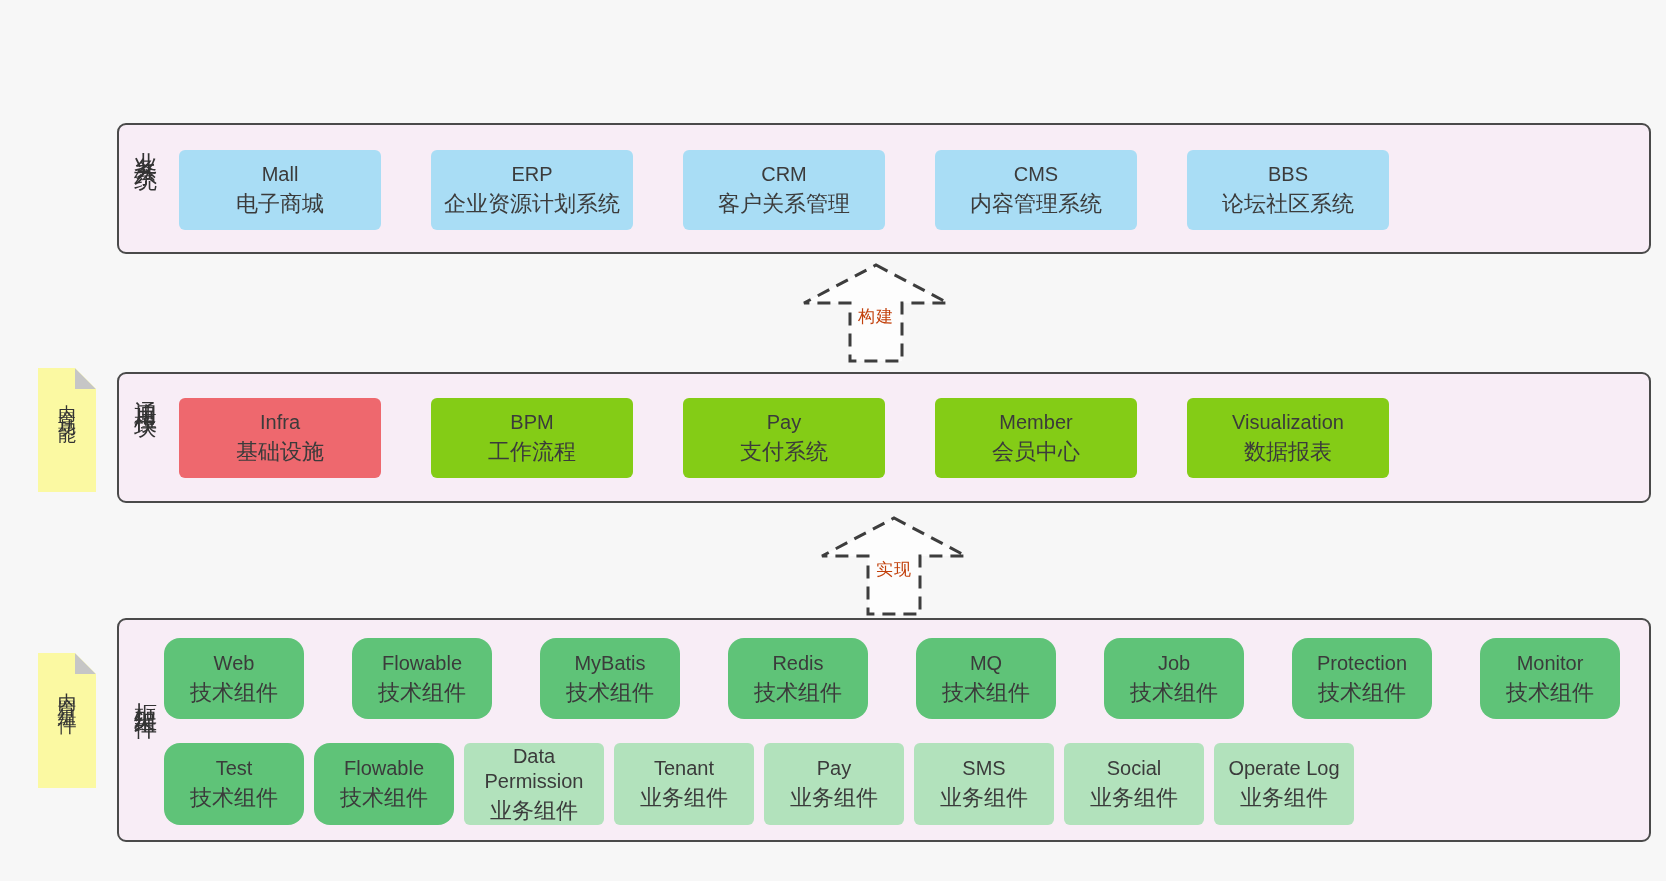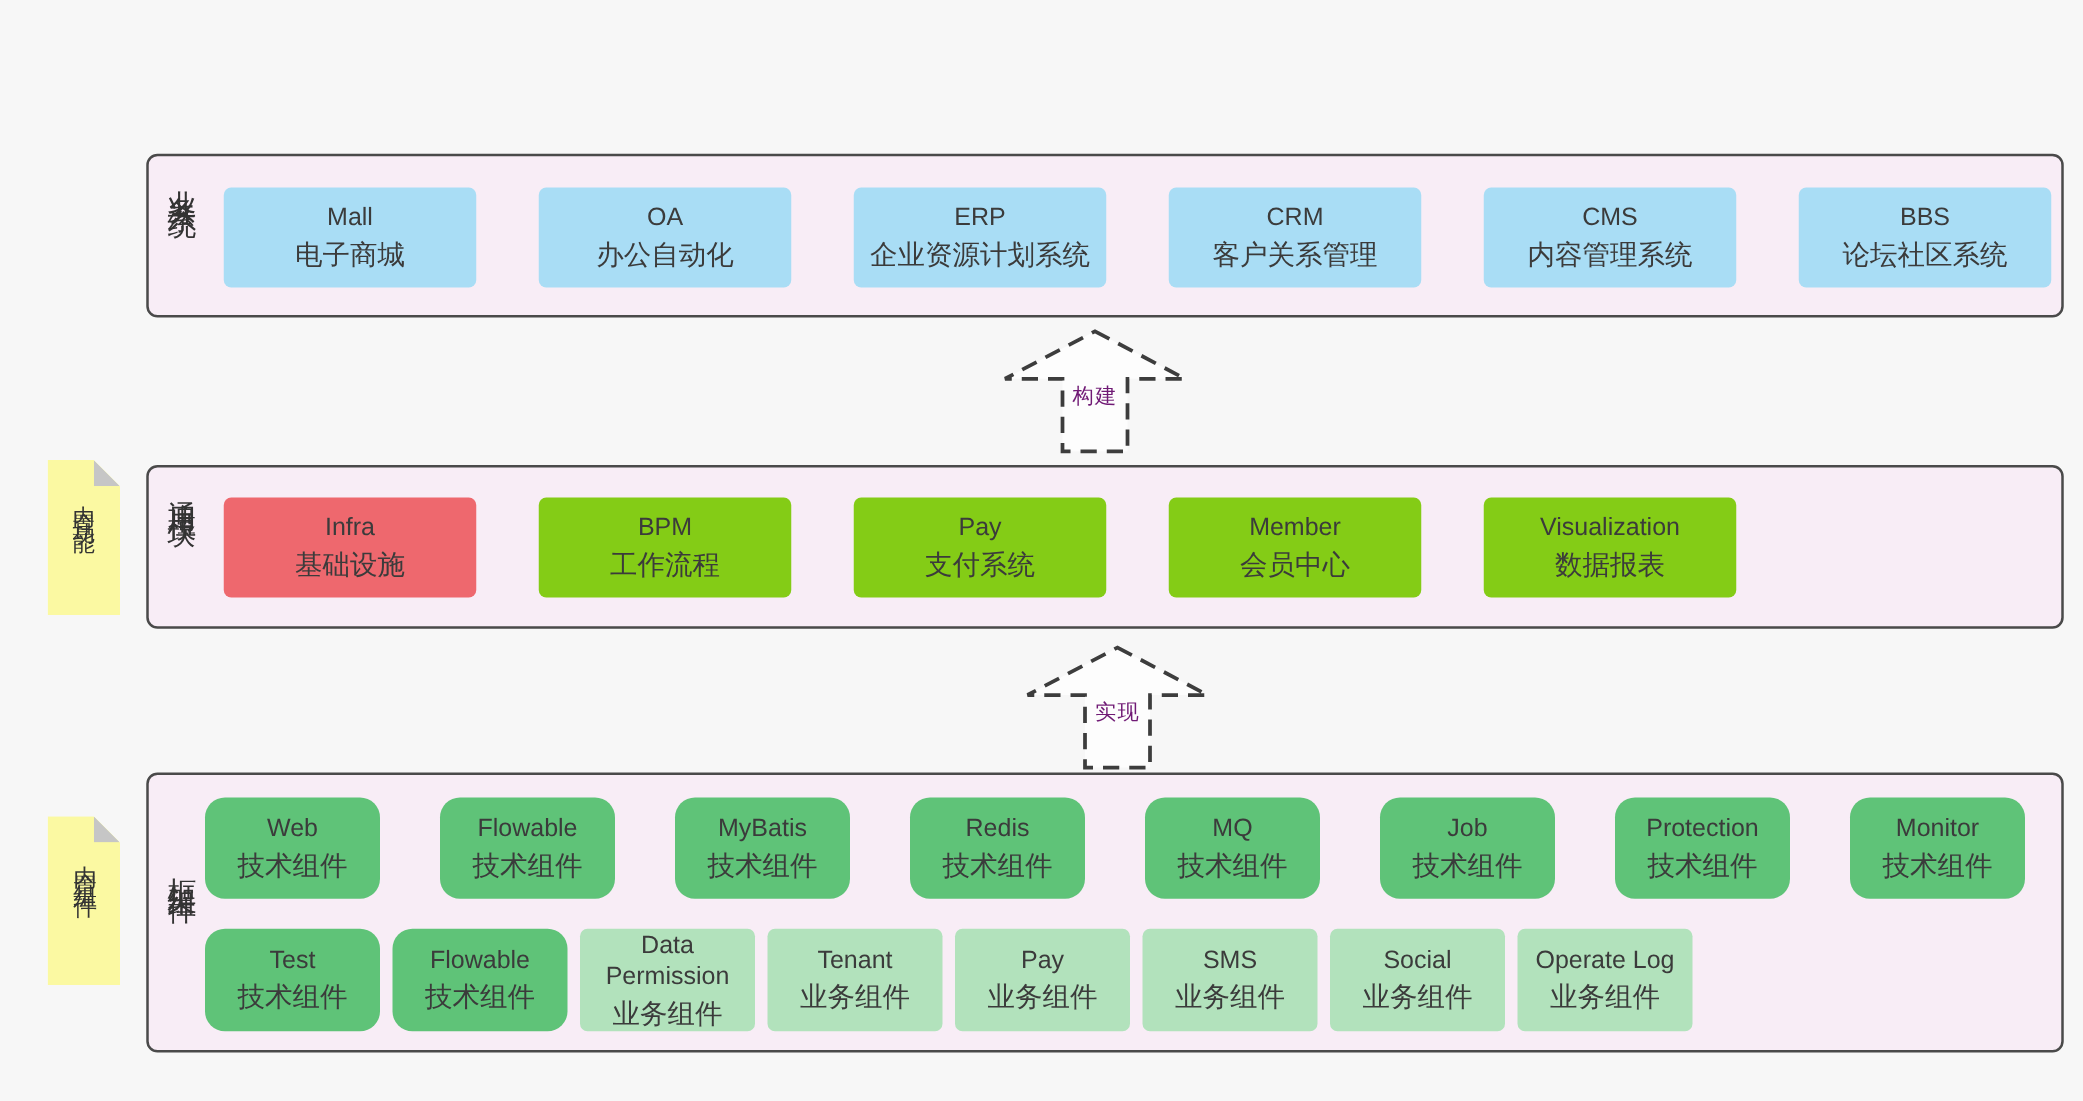--- a/index.html
+++ b/index.html
@@ -56,21 +56,21 @@
   .panel{z-index:1;}
   .arrow{z-index:1;}
 
   
   .arrow{position:absolute;width:152px;height:104px;}
   .arrow1{left:800px;top:261px;}
   .arrow2{left:818px;top:514px;}
   .arrow svg{display:block;width:152px;height:104px;}
   .arrow polygon{fill:#fdfdfd;stroke:#3d3d3d;stroke-width:3;stroke-dasharray:13 8;}
   .arrow-label{position:absolute;top:44px;left:0;right:0;text-align:center;
-               font-size:17px;color:#701a75;letter-spacing:1px;}
+               font-size:17px;color:#c2410c;letter-spacing:1px;}
 </style>
 </head>
 <body>
 
 <div class="stage">
 
   <div class="sticky sticky-mid">
     <span class="fold"></span>
     <span class="sticky-text">内置功能</span>
   </div>
@@ -78,24 +78,20 @@
     <span class="fold"></span>
     <span class="sticky-text">内置组件</span>
   </div>
 
   <section class="panel panel1">
     <div class="vlabel">业务系统</div>
     <div class="row row-wide">
       <div class="box blue">
         <div class="box-name">Mall</div>
         <div class="box-desc">电子商城</div>
-      </div>
-      <div class="box blue">
-        <div class="box-name">OA</div>
-        <div class="box-desc">办公自动化</div>
       </div>
       <div class="box blue">
         <div class="box-name">ERP</div>
         <div class="box-desc">企业资源计划系统</div>
       </div>
       <div class="box blue">
         <div class="box-name">CRM</div>
         <div class="box-desc">客户关系管理</div>
       </div>
       <div class="box blue">

